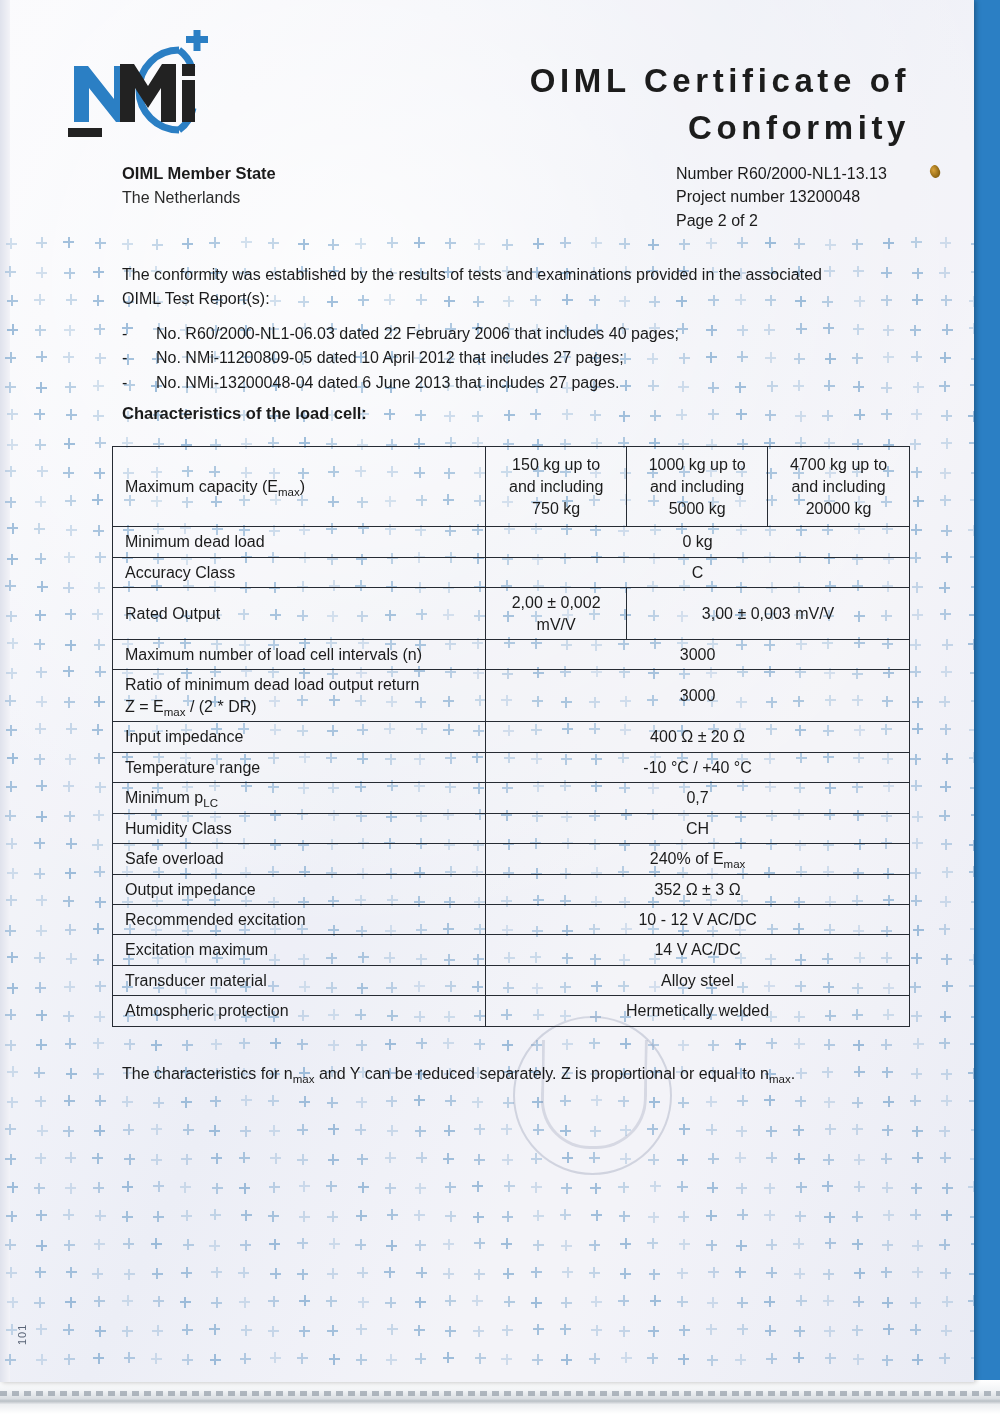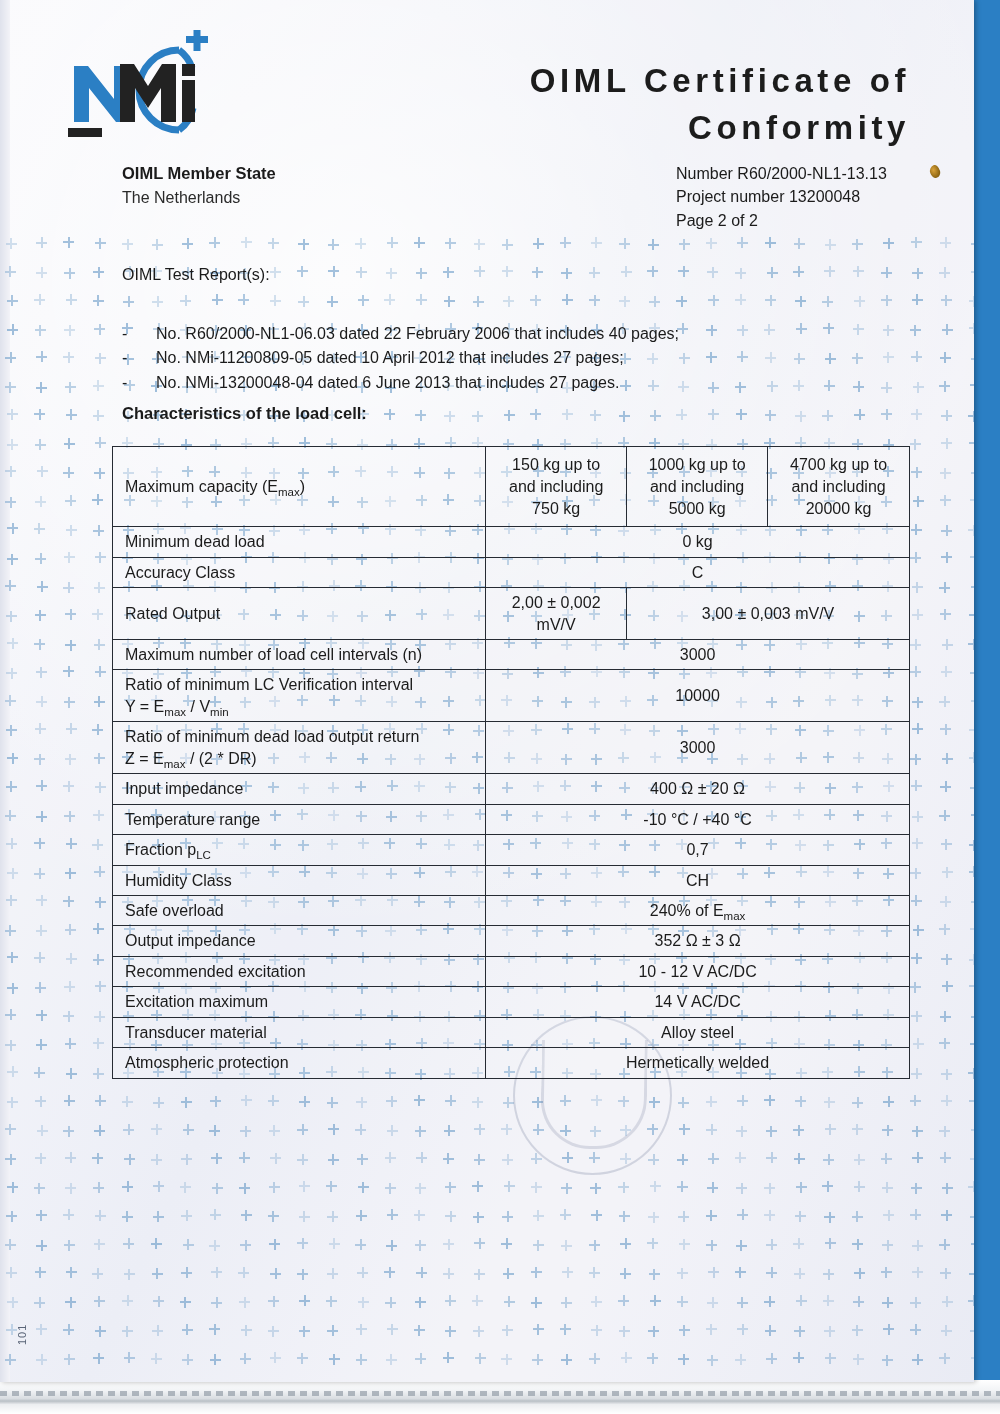--- a/index.html
+++ b/index.html
@@ -1557,20 +1557,21 @@
 
   <div id="ref-block">
     <div>Number R60/2000-NL1-13.13</div>
     <div>Project number 13200048</div>
     <div>Page 2 of 2</div>
   </div>
 
   <div id="speck"></div>
 
   <div id="intro">
+    <div>The conformity was established by the results of tests and examinations provided in the associated</div>
     <div>OIML Test Report(s):</div>
   </div>
 
   <div id="report-list">
     <div class="li">
       <span class="dash">-</span>
       <span>No. R60/2000-NL1-06.03 dated 22 February 2006 that includes 40 pages;</span>
     </div>
     <div class="li">
       <span class="dash">-</span>
@@ -1622,48 +1623,41 @@
           <div>mV/V</div>
         </td>
         <td class="val" colspan="2">3,00 ± 0,003 mV/V</td>
       </tr>
 
       <tr>
         <td class="label">Maximum number of load cell intervals (n)</td>
         <td class="val" colspan="3">3000</td>
       </tr>
 
-      <tr>
-        <td class="label">
-          <div>Ratio of minimum LC Verification interval</div>
-          <div><span>Y = E</span><sub>max</sub><span> / V</span><sub>min</sub></div>
-        </td>
-        <td class="val" colspan="3">10000</td>
-      </tr>
 
       <tr>
         <td class="label">
           <div>Ratio of minimum dead load output return</div>
           <div><span>Z = E</span><sub>max</sub><span> / (2 * DR)</span></div>
         </td>
         <td class="val" colspan="3">3000</td>
       </tr>
 
       <tr>
         <td class="label">Input impedance</td>
         <td class="val" colspan="3">400 Ω ± 20 Ω</td>
       </tr>
 
       <tr>
         <td class="label">Temperature range</td>
         <td class="val" colspan="3">-10 °C / +40 °C</td>
       </tr>
 
       <tr>
-        <td class="label"><span>Fraction p</span><sub>LC</sub></td>
+        <td class="label"><span>Minimum p</span><sub>LC</sub></td>
         <td class="val" colspan="3">0,7</td>
       </tr>
 
       <tr>
         <td class="label">Humidity Class</td>
         <td class="val" colspan="3">CH</td>
       </tr>
 
       <tr>
         <td class="label">Safe overload</td>
@@ -1690,16 +1684,17 @@
         <td class="val" colspan="3">Alloy steel</td>
       </tr>
 
       <tr>
         <td class="label">Atmospheric protection</td>
         <td class="val" colspan="3">Hermetically welded</td>
       </tr>
     </tbody>
   </table>
 
+  <div id="note-1"><span>The characteristics for n</span><sub>max</sub><span> and Y can be reduced separately. Z is proportional or equal to n</span><sub>max</sub><span>.</span></div>
 
 
   <div id="page-code">101</div>
 </div>
 
 </body></html>

